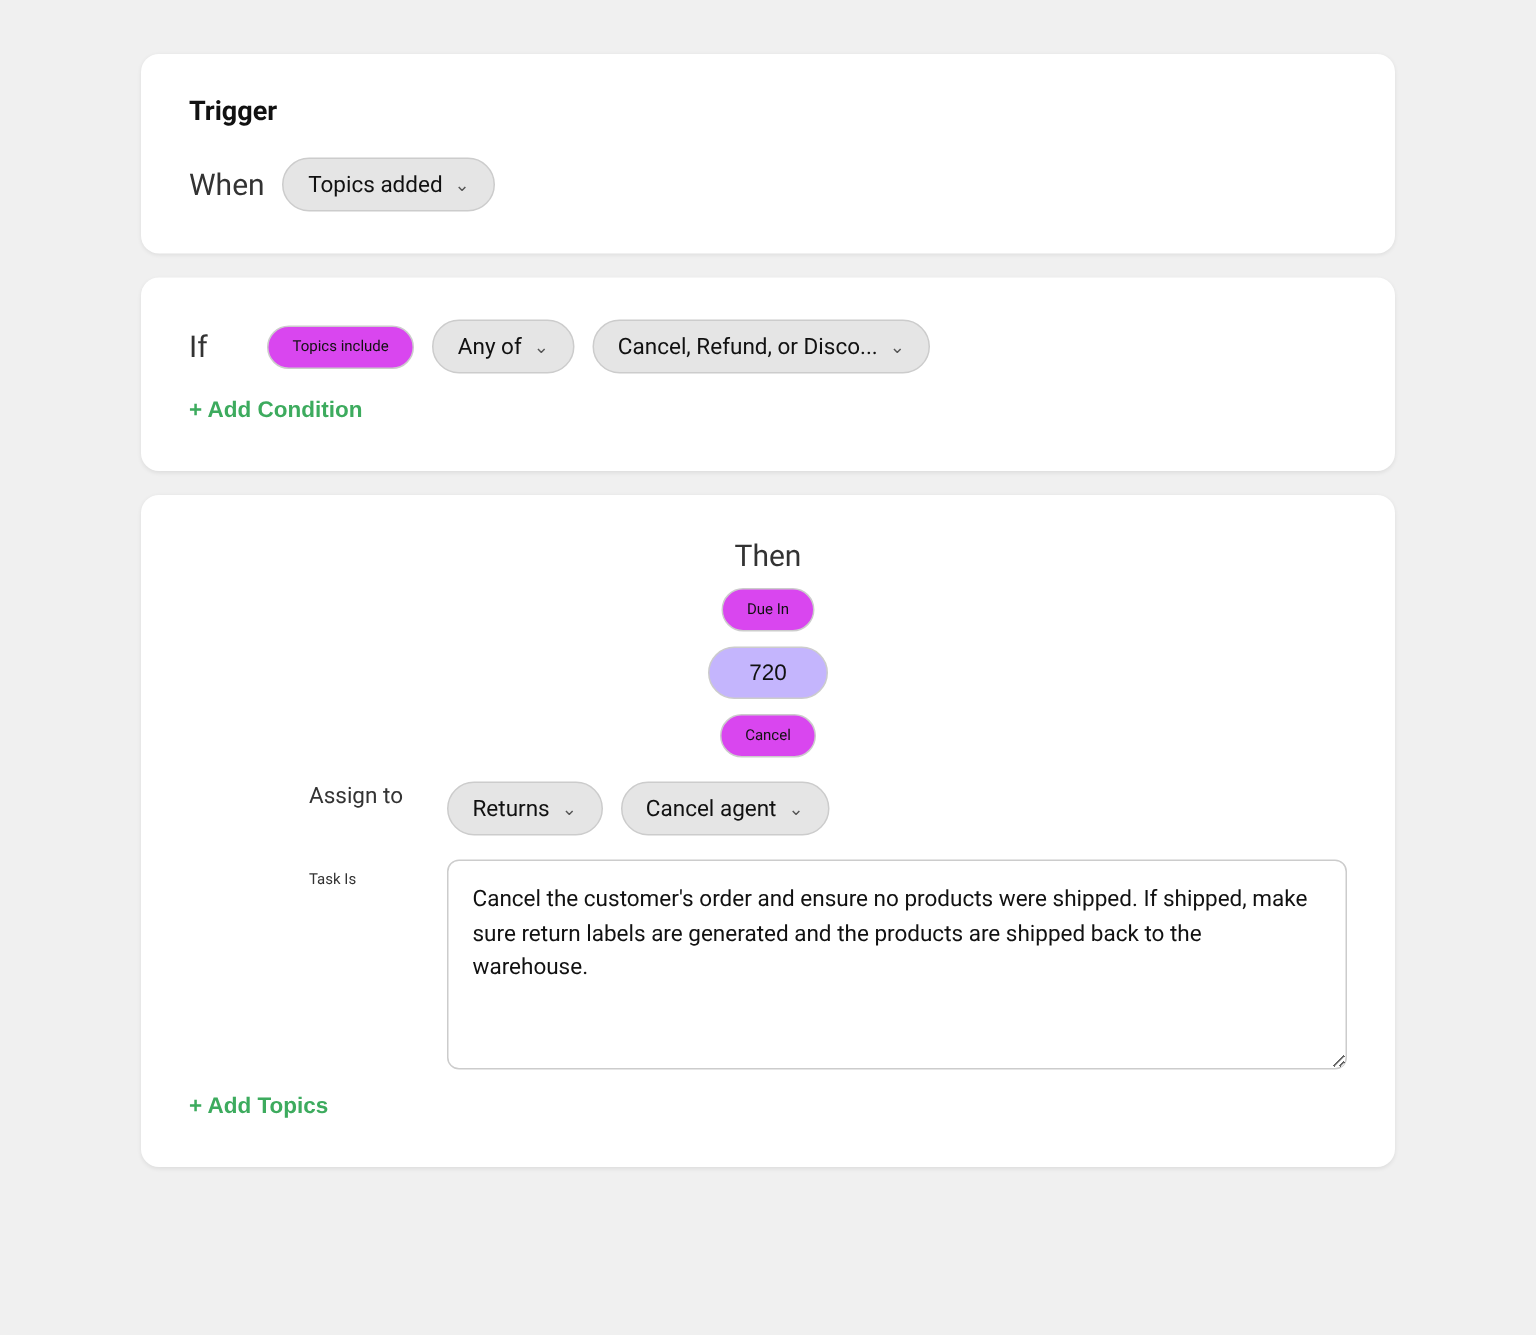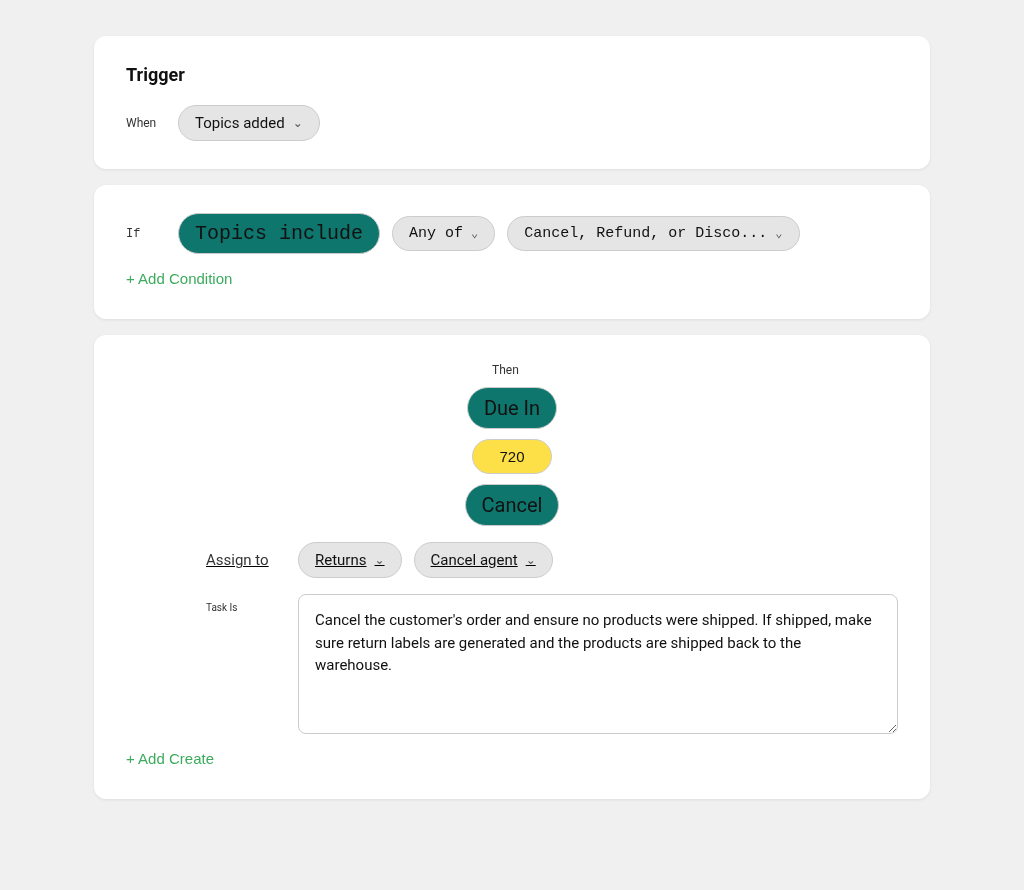--- a/index.html
+++ b/index.html
@@ -33,21 +33,21 @@
     }
 
     .card-title {
       font-size: 18px;
       font-weight: 700;
       color: #111111;
       margin-bottom: 20px;
     }
 
     .row-label {
-      font-size: 12px;
+      font-size: 20px;
       color: #333333;
       min-width: 40px;
     }
 
     
     .dropdown-pill {
       display: flex;
       align-items: center;
       gap: 8px;
       border: 1.5px solid #cccccc;
@@ -65,31 +65,31 @@
       font-size: 12px;
     }
 
     
     .tag-pill {
       display: flex;
       align-items: flex-start;
       border: 1.5px solid #cccccc;
       border-radius: 24px;
       padding: 8px 16px;
-      background: #0f766e;
-      font-size: 20px;
+      background: #d946ef;
+      font-size: 10px;
       color: #111111;
       white-space: nowrap;
     }
 
     
     .action-link {
       color: #3dab5e;
       font-size: 15px;
-      font-weight: 400;
+      font-weight: 700;
       cursor: pointer;
       background: none;
       border: none;
       padding: 4px 0;
       margin-top: 12px;
       display: inline-block;
     }
 
     
     .actions-row {
@@ -102,30 +102,28 @@
 
     .number-input {
       border: 1.5px solid #cccccc;
       border-radius: 24px;
       padding: 8px 16px;
       font-size: 15px;
       color: #111111;
       width: 80px;
       text-align: center;
       outline: none;
-      background: #fde047;
+      background: #c4b5fd;
     }
 
     .assign-row {
       display: flex;
-      align-items: center;
       gap: 12px;
       margin-top: 16px;
       margin-left: 80px;
-      text-decoration: underline;
     }
 
     .assign-label {
       font-size: 15px;
       color: #333333;
       min-width: 80px;
     }
 
     .task-row {
       display: flex;
@@ -160,21 +158,20 @@
     .trigger-row {
       display: flex;
       align-items: center;
       gap: 12px;
     }
 
     .condition-row {
       display: flex;
       align-items: center;
       gap: 12px;
-      font-family: Liberation Mono, monospace;
     }
   </style>
 </head>
 <body>
 
 <div class="page-container">
 
   <div class="card">
     <div class="card-title">Trigger</div>
     <div class="trigger-row">
@@ -227,16 +224,16 @@
         <span>Cancel agent</span>
         <span class="chevron-icon">⌄</span>
       </div>
     </div>
 
     <div class="task-row">
       <span class="task-label">Task Is</span>
       <textarea class="task-textarea" style="">Cancel the customer's order and ensure no products were shipped. If shipped, make sure return labels are generated and the products are shipped back to the warehouse.</textarea>
     </div>
 
-    <button class="action-link">+ Add Create</button>
+    <button class="action-link">+ Add Topics</button>
   </div>
 
 </div>
 
 </body></html>

